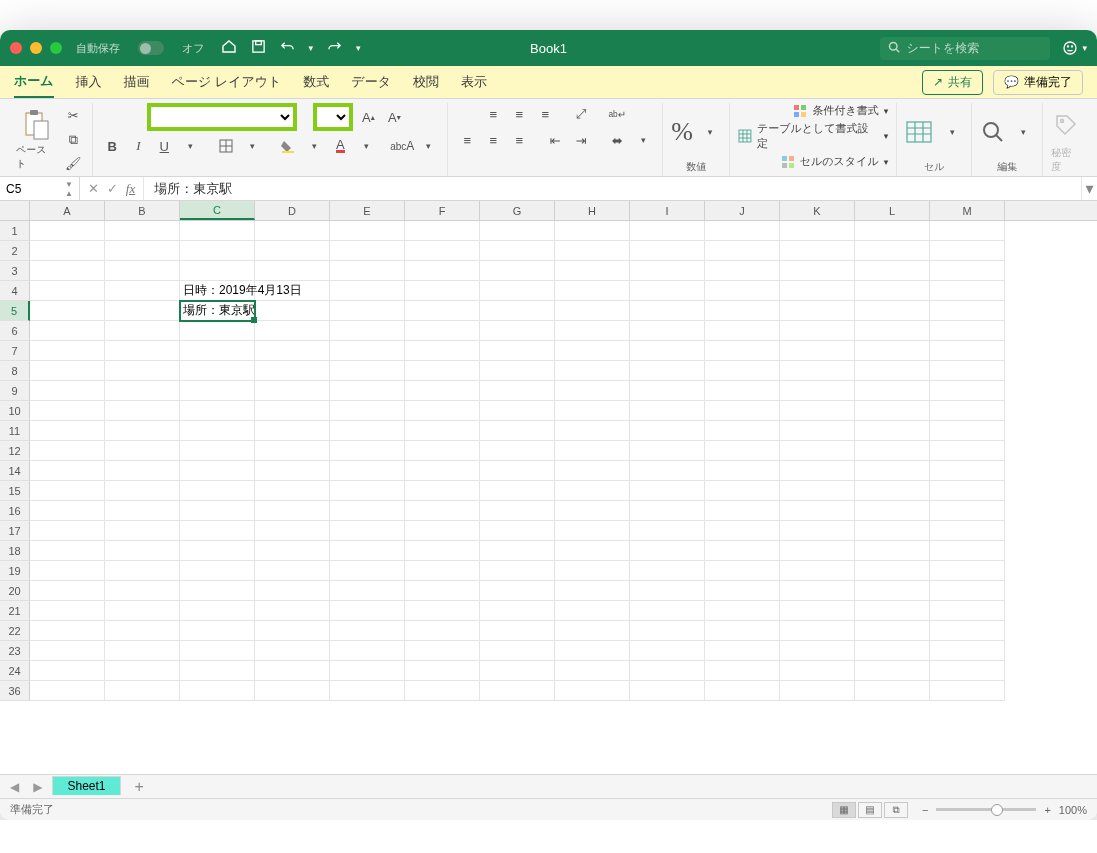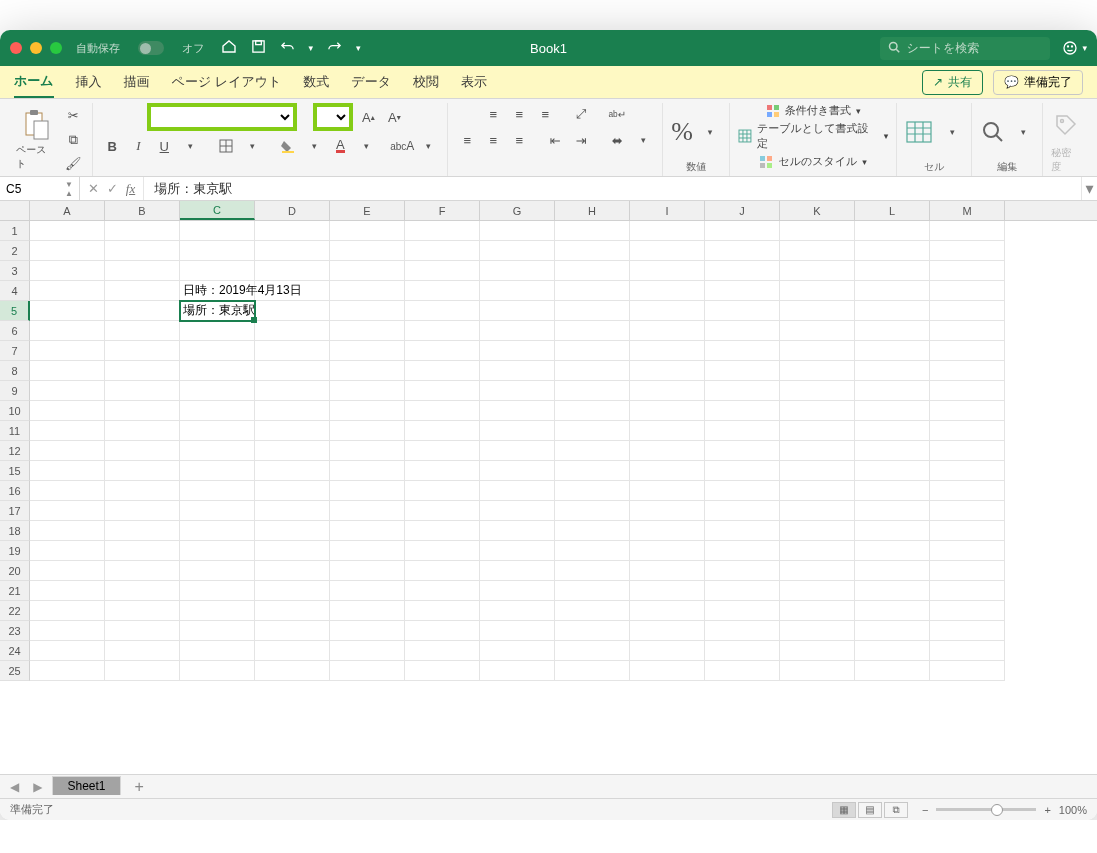--- a/index.html
+++ b/index.html
@@ -60,21 +60,21 @@
 .row-g { display: flex; height: 20px; }
 .rh { width: 30px; background: #f0f0f0; border-right: 1px solid #d0d0d0; border-bottom: 1px solid #e0e0e0; display: flex; align-items: center; justify-content: center; font-size: 11px; color: #555; cursor:pointer; }
 .rh.active { background: #d4e8d9; color: #1a7f4f; border-right: 2px solid #1a7f4f; }
 .cell { width: 75px; border-right: 1px solid #e4e4e4; border-bottom: 1px solid #e4e4e4; font-size: 12px; padding: 1px 3px; overflow: visible; white-space: nowrap; position: relative; cursor: cell; }
 .cell.selected { outline: 2px solid #1a7f4f; outline-offset: -1px; z-index: 2; background: #fff; }
 .cell.selected::after { content:""; position:absolute; right:-3px; bottom:-3px; width:6px; height:6px; background:#1a7f4f; }
 
 
 .sheettabs { display: flex; align-items: center; background: #f5f5f5; border-top: 1px solid #d6d6d6; height: 24px; font-size: 12px; padding: 0 6px; gap: 6px; }
 .navbtn { color: #999; cursor: pointer; padding: 0 4px; }
-.sheet-tab { background: #a3a3a3; border: 1px solid #d6d6d6; border-bottom: none; padding: 2px 14px; border-radius: 0 0 0 0; position: relative; top: -1px; cursor:pointer; }
+.sheet-tab { background: #5eead4; border: 1px solid #d6d6d6; border-bottom: none; padding: 2px 14px; border-radius: 0 0 0 0; position: relative; top: -1px; cursor:pointer; }
 .addsheet { color: #888; font-size: 16px; cursor: pointer; padding: 0 8px; }
 
 
 .status { display: flex; align-items: center; background: #f5f5f5; border-top: 1px solid #d6d6d6; height: 22px; font-size: 11px; color: #666; padding: 0 10px; justify-content: flex-end; }
 .status .views { margin-left: auto; display: flex; gap: 2px; }
 .vbtn { width: 24px; height: 16px; border: 1px solid #c7c7c7; display:flex; align-items:center; justify-content:center; cursor:pointer; font-size:10px; }
 .vbtn.on { background: #d9d9d9; }
 .zoomslider { display: flex; align-items: center; gap: 8px; margin-left: 14px; }
 .slider { width: 100px; height: 3px; background: #c7c7c7; position: relative; }
 .slider::after { content:""; position:absolute; width:10px; height:10px; background:#fff; border:1px solid #999; border-radius:50%; top:-4px; left:55px; }
@@ -240,21 +240,21 @@
       <div class="ctrls">
         <div class="bigbtn">
           <span style="font-size:26px;font-family:serif">%</span>
         </div>
         <span class="iconbtn" style="font-size:9px">▾</span>
       </div>
       <div class="lbl">数値</div>
     </div>
 
     <div class="grp">
-      <div class="ctrls stack" style="gap:3px;align-items:center">
+      <div class="ctrls stack" style="gap:3px;align-items:flex-end">
         <div class="cf-line">
           <svg width="14" height="14" viewBox="0 0 14 14">
               <rect x="1" y="1" width="5" height="5" fill="#e77"></rect>
               <rect x="8" y="1" width="5" height="5" fill="#7c7"></rect>
               <rect x="1" y="8" width="5" height="5" fill="#7af"></rect>
               <rect x="8" y="8" width="5" height="5" fill="#fc7"></rect>
             </svg>
           <span>条件付き書式</span>
             <span style="font-size:9px">▾</span>
         </div>
@@ -538,20 +538,36 @@
           <div class="cell"></div>
           <div class="cell"></div>
           <div class="cell"></div>
           <div class="cell"></div>
           <div class="cell"></div>
           <div class="cell"></div>
           <div class="cell"></div>
           <div class="cell"></div>
         </div>
         <div class="row-g">
+          <div class="rh">14</div>
+          <div class="cell"></div>
+          <div class="cell"></div>
+          <div class="cell"></div>
+          <div class="cell"></div>
+          <div class="cell"></div>
+          <div class="cell"></div>
+          <div class="cell"></div>
+          <div class="cell"></div>
+          <div class="cell"></div>
+          <div class="cell"></div>
+          <div class="cell"></div>
+          <div class="cell"></div>
+          <div class="cell"></div>
+        </div>
+        <div class="row-g">
           <div class="rh">15</div>
           <div class="cell"></div>
           <div class="cell"></div>
           <div class="cell"></div>
           <div class="cell"></div>
           <div class="cell"></div>
           <div class="cell"></div>
           <div class="cell"></div>
           <div class="cell"></div>
           <div class="cell"></div>
@@ -698,21 +714,21 @@
           <div class="cell"></div>
           <div class="cell"></div>
           <div class="cell"></div>
           <div class="cell"></div>
           <div class="cell"></div>
           <div class="cell"></div>
           <div class="cell"></div>
           <div class="cell"></div>
         </div>
         <div class="row-g">
-          <div class="rh">25</div>
+          <div class="rh">36</div>
           <div class="cell"></div>
           <div class="cell"></div>
           <div class="cell"></div>
           <div class="cell"></div>
           <div class="cell"></div>
           <div class="cell"></div>
           <div class="cell"></div>
           <div class="cell"></div>
           <div class="cell"></div>
           <div class="cell"></div>

